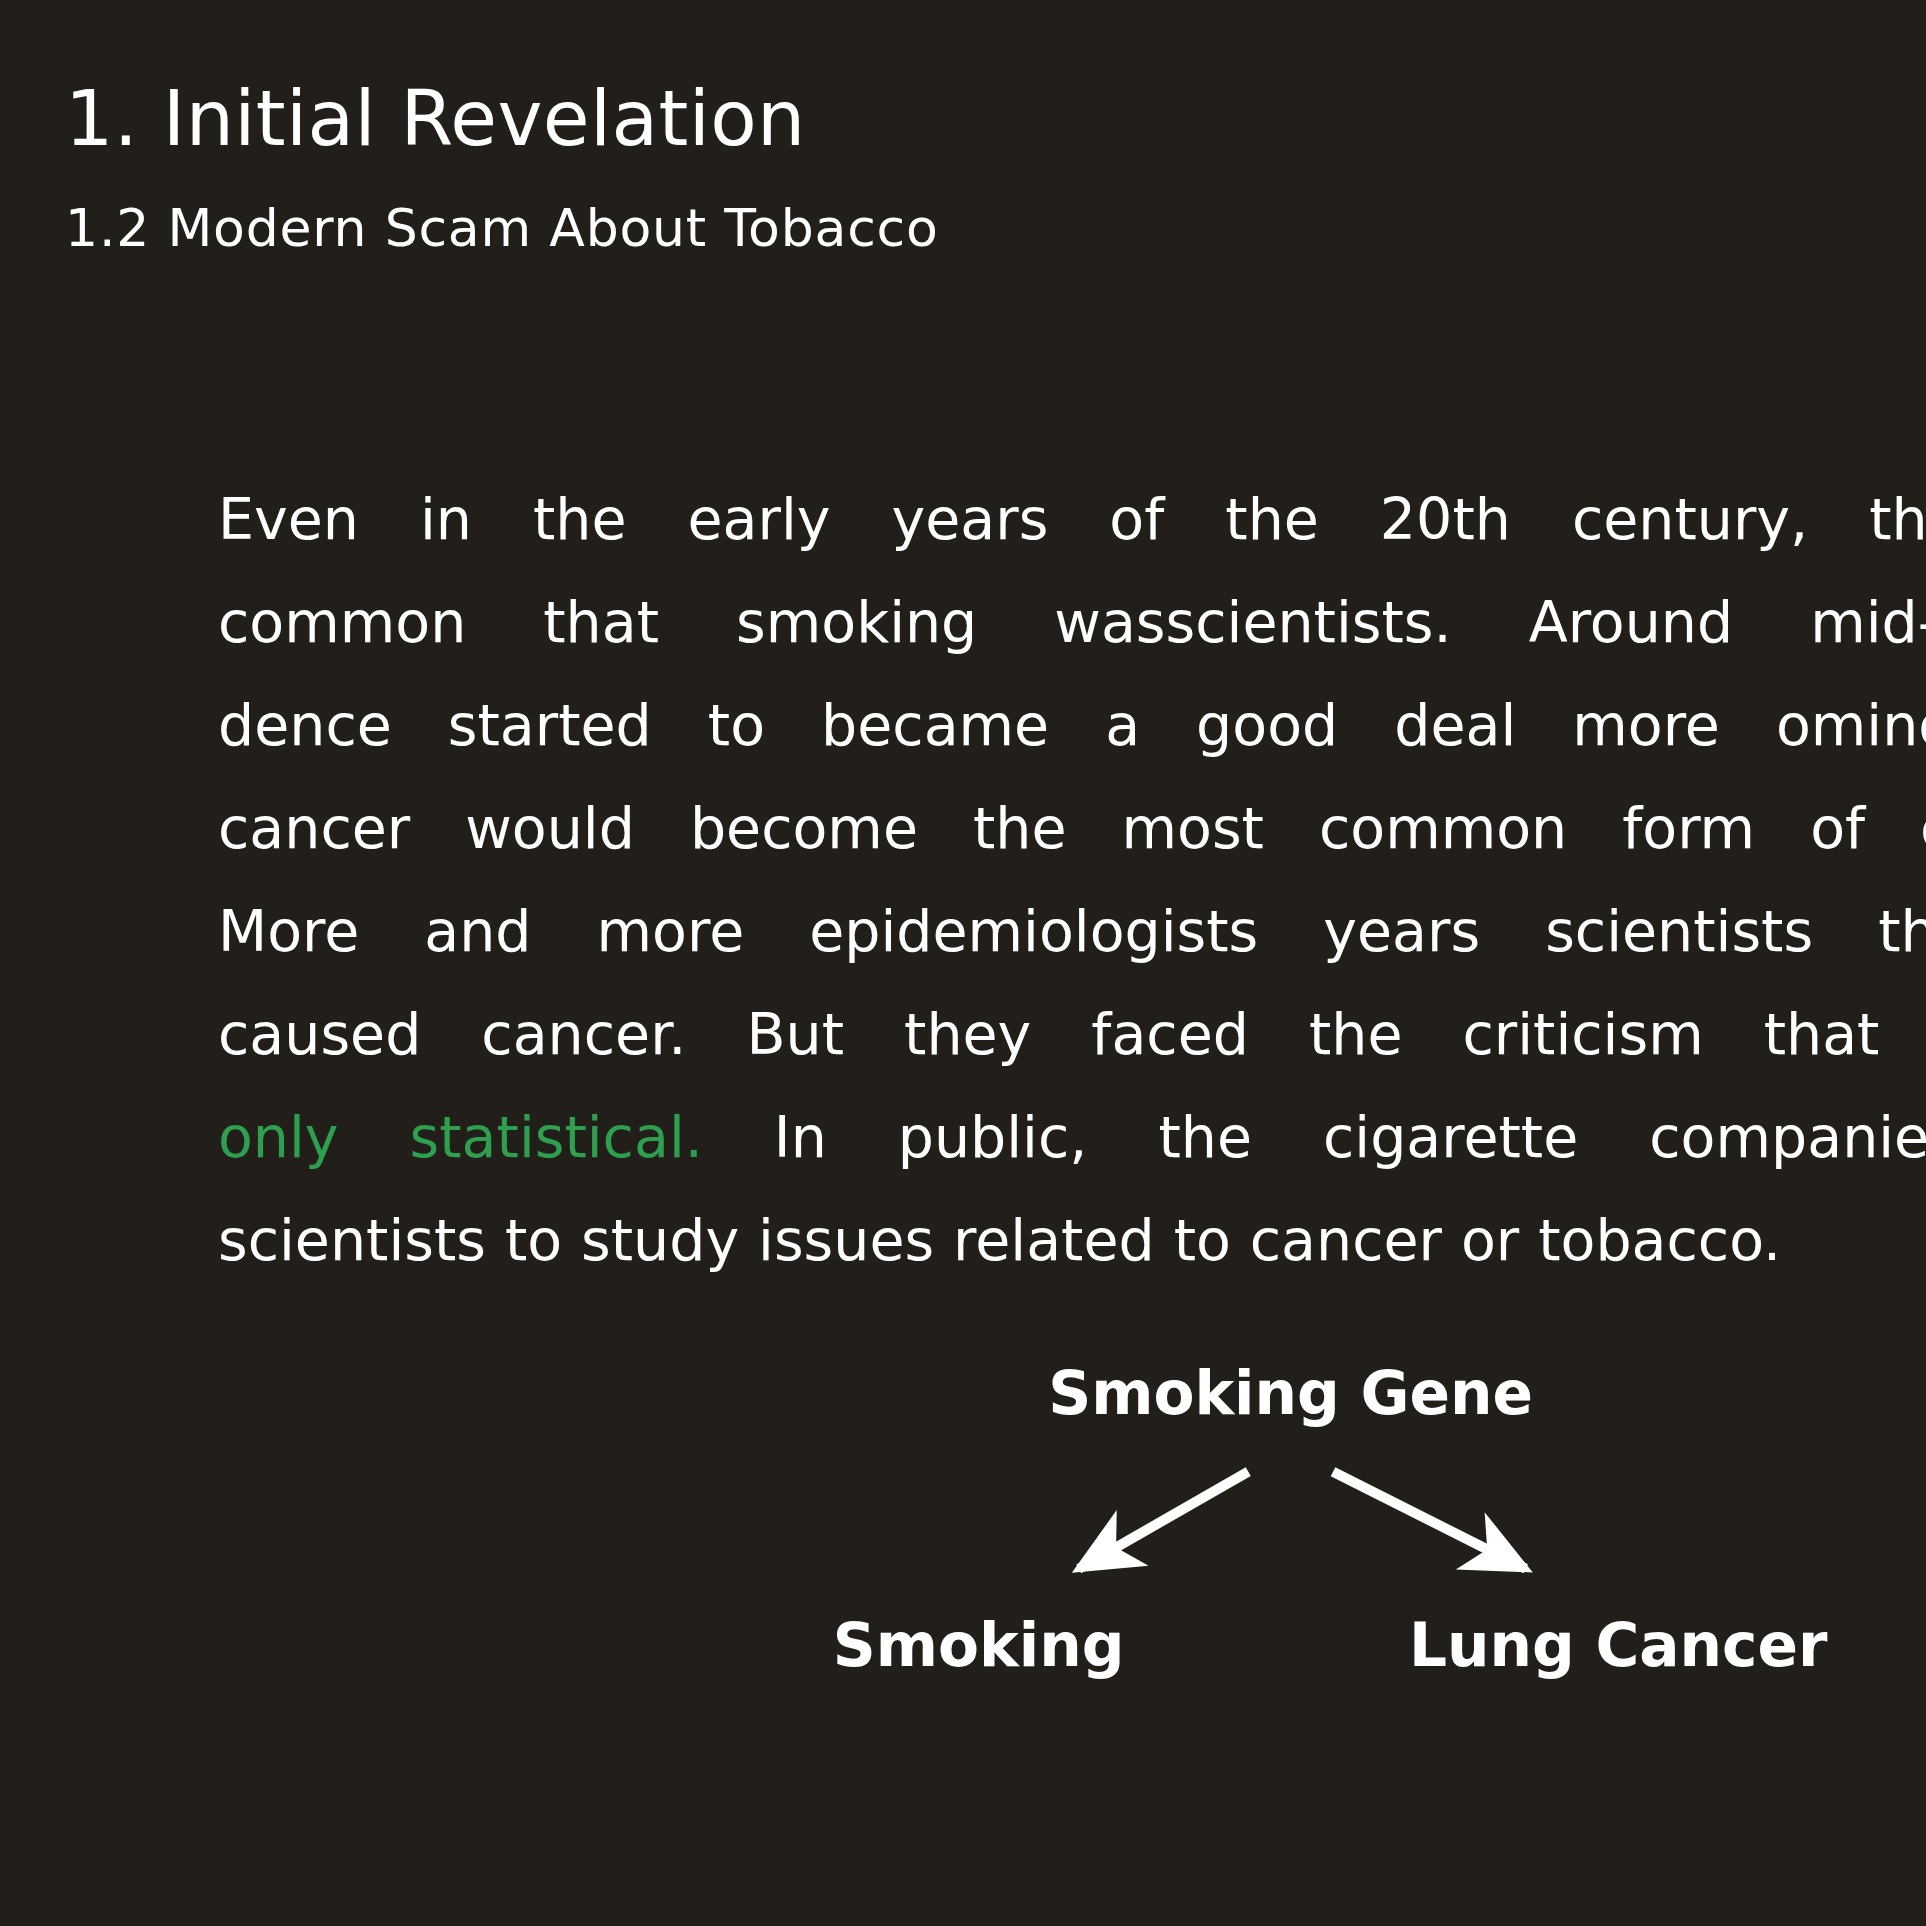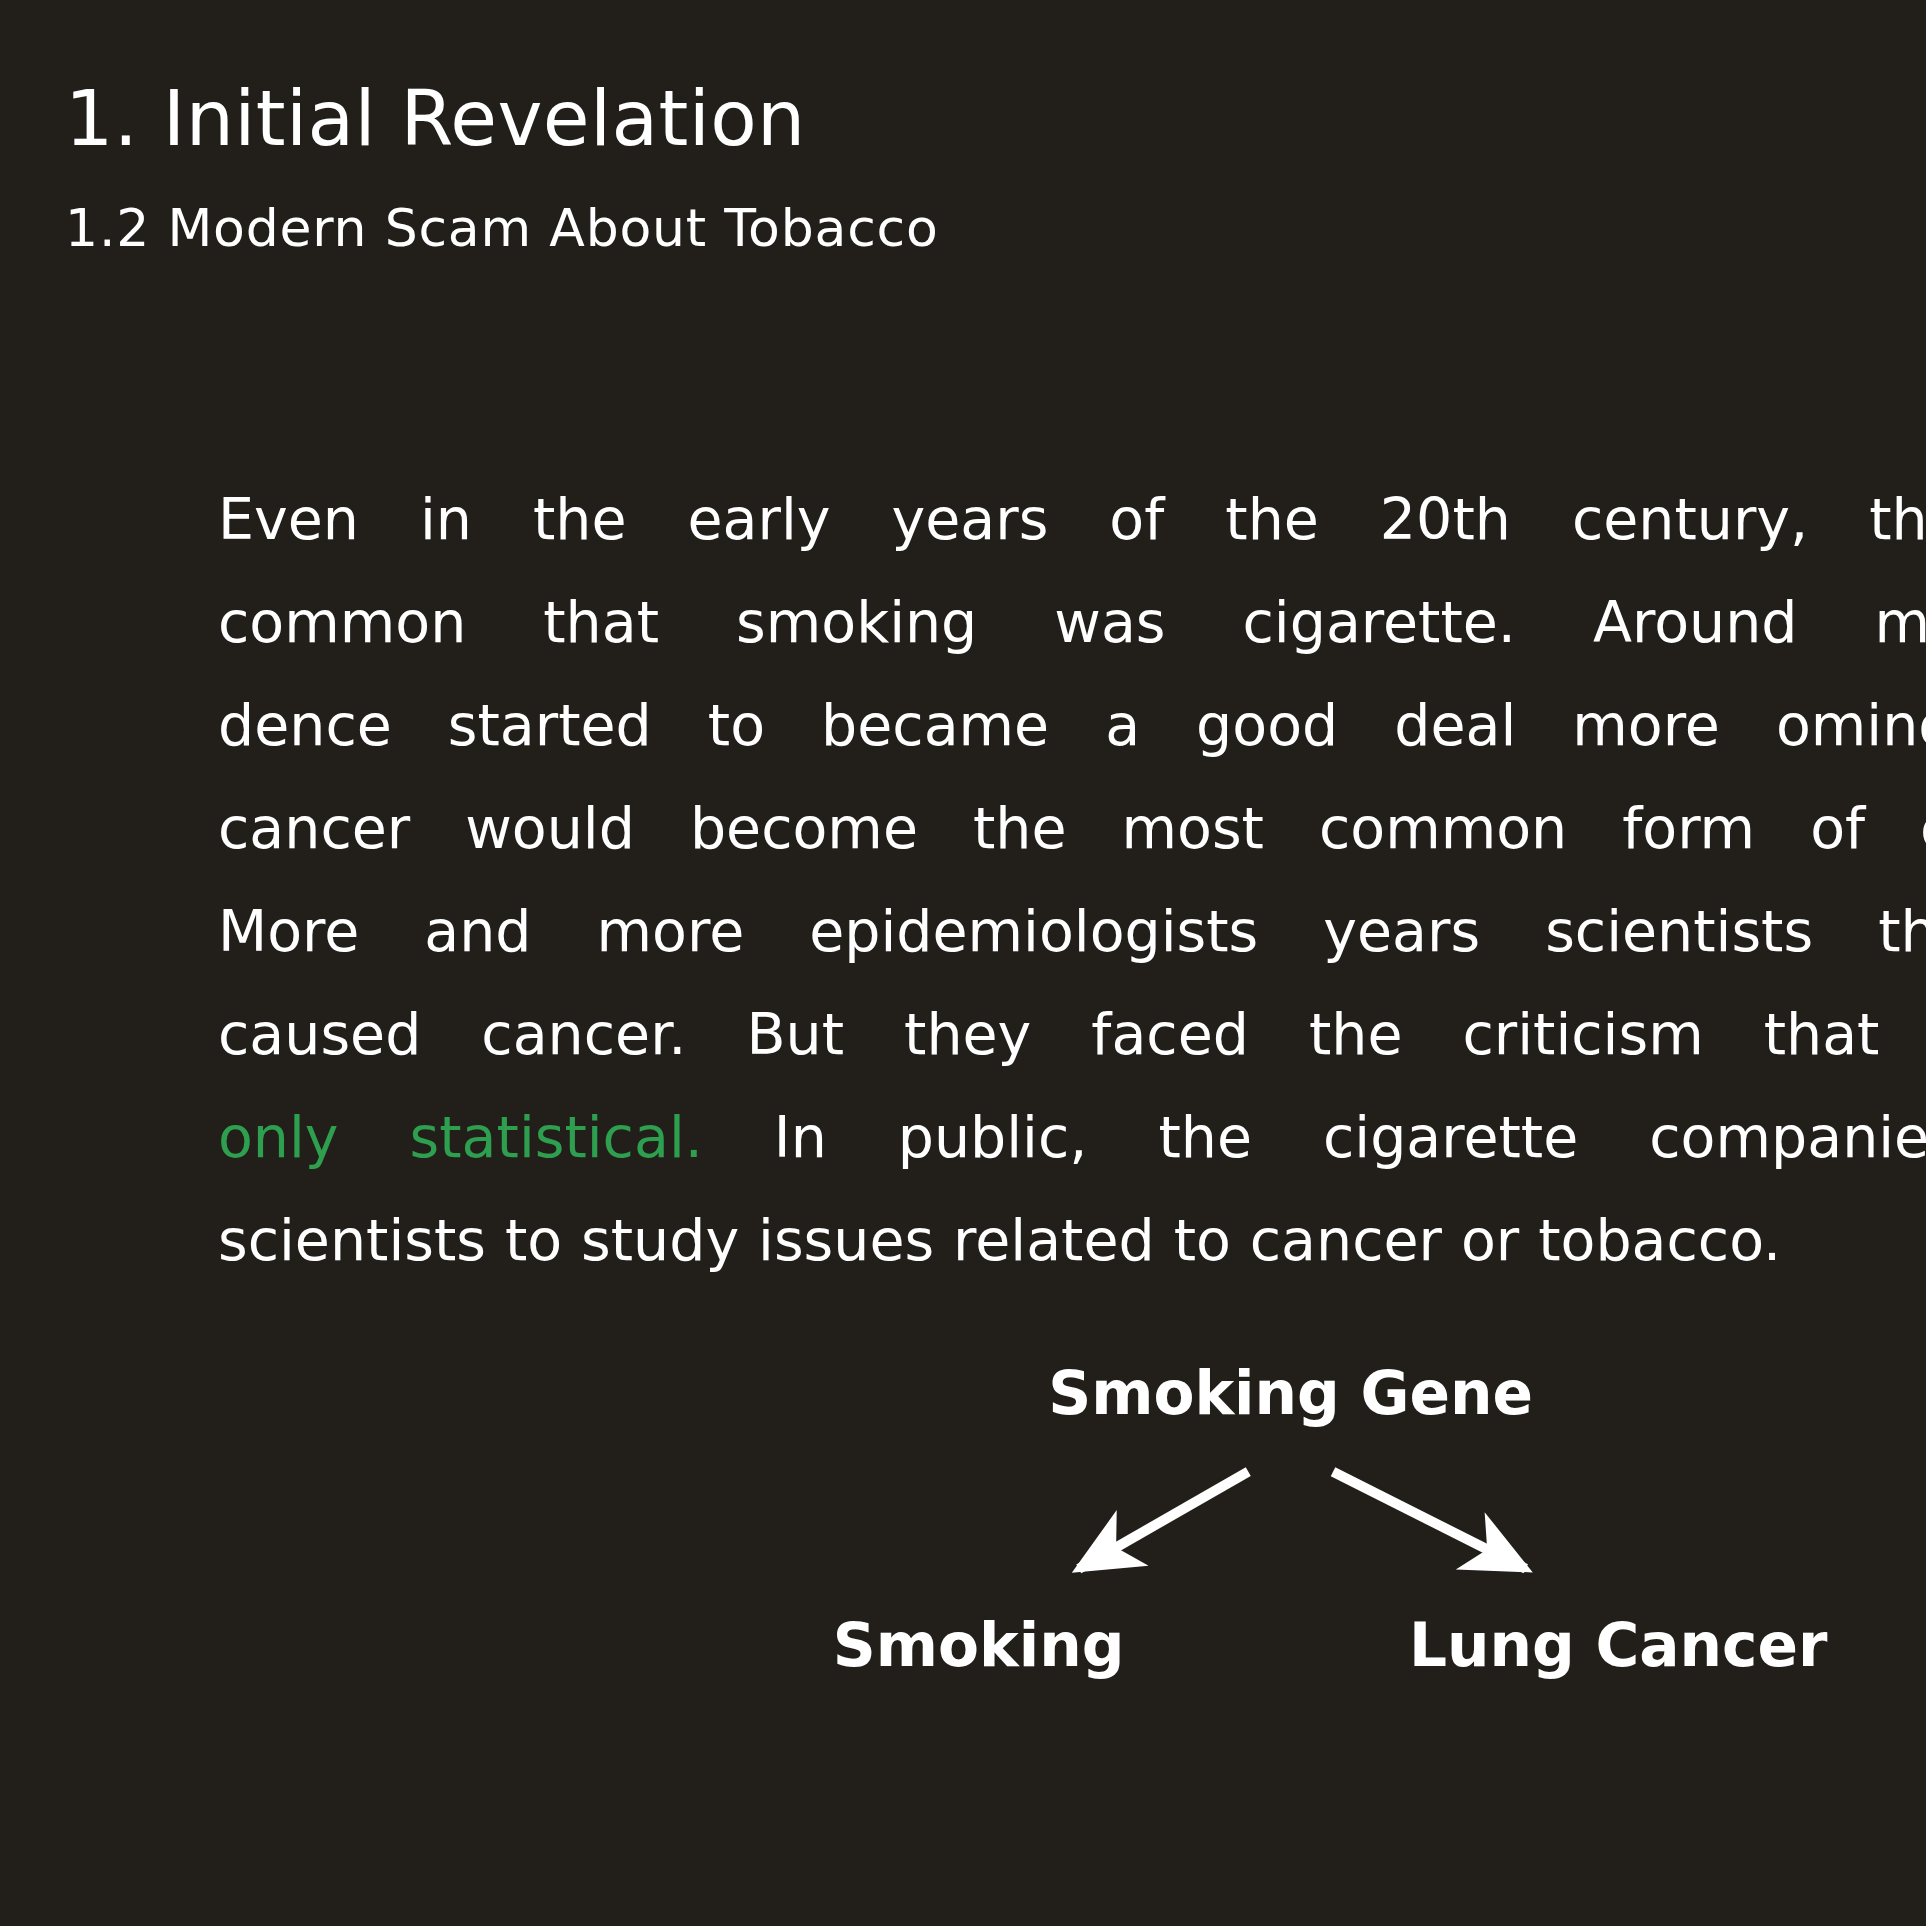--- a/index.html
+++ b/index.html
@@ -90,21 +90,21 @@
 
 <div id="slide">
 
   <div id="header">
     <div id="slide-title">1. Initial Revelation</div>
     <div id="slide-subtitle">1.2 Modern Scam About Tobacco</div>
   </div>
 
   <div id="body-text">
     <span class="line just" style="display: block;"><span style="margin-right: 61px;">Even</span><span style="margin-right: 61px;">in</span><span style="margin-right: 61px;">the</span><span style="margin-right: 61px;">early</span><span style="margin-right: 61px;">years</span><span style="margin-right: 61px;">of</span><span style="margin-right: 61px;">the</span><span style="margin-right: 61px;">20th</span><span style="margin-right: 61px;">century,</span><span style="margin-right: 61px;">there</span></span>
-      <span class="line just" style="display: block;"><span style="margin-right: 77px;">common</span><span style="margin-right: 77px;">that</span><span style="margin-right: 77px;">smoking</span><span style="margin-right: 77px;">was</span><span style="margin-right: 77px;">cigarette.</span><span style="margin-right: 77px;">Around</span><span style="margin-right: 77px;">mid-century,</span></span>
+      <span class="line just" style="display: block;"><span style="margin-right: 77px;">common</span><span style="margin-right: 77px;">that</span><span style="margin-right: 77px;">smoking</span><span style="">was</span><span style="margin-right: 77px;">scientists.</span><span style="margin-right: 77px;">Around</span><span style="margin-right: 77px;">mid-century,</span></span>
       <span class="line just" style="display: block;"><span style="margin-right: 56px;">dence</span><span style="margin-right: 56px;">started</span><span style="margin-right: 56px;">to</span><span style="margin-right: 56px;">became</span><span style="margin-right: 56px;">a</span><span style="margin-right: 56px;">good</span><span style="margin-right: 56px;">deal</span><span style="margin-right: 56px;">more</span><span style="margin-right: 56px;">ominous.</span></span>
       <span class="line just" style="display: block;"><span style="margin-right: 55px;">cancer</span><span style="margin-right: 55px;">would</span><span style="margin-right: 55px;">become</span><span style="margin-right: 55px;">the</span><span style="margin-right: 55px;">most</span><span style="margin-right: 55px;">common</span><span style="margin-right: 55px;">form</span><span style="margin-right: 55px;">of</span><span style="margin-right: 55px;">cancer</span></span>
       <span class="line just" style="display: block;"><span style="margin-right: 65px;">More</span><span style="margin-right: 65px;">and</span><span style="margin-right: 65px;">more</span><span style="margin-right: 65px;">epidemiologists</span><span style="margin-right: 65px;">years</span><span style="margin-right: 65px;">scientists</span><span style="margin-right: 65px;">that</span></span>
       <span class="line just" style="display: block;"><span style="margin-right: 60px;">caused</span><span style="margin-right: 60px;">cancer.</span><span style="margin-right: 60px;">But</span><span style="margin-right: 60px;">they</span><span style="margin-right: 60px;">faced</span><span style="margin-right: 60px;">the</span><span style="margin-right: 60px;">criticism</span><span style="margin-right: 60px;">that</span></span>
       <span class="line just" style="display: block;"><span class="hl-green" style="margin-right: 71px;">only</span><span class="hl-green" style="margin-right: 71px;">statistical.</span><span style="margin-right: 71px;">In</span><span style="margin-right: 71px;">public,</span><span style="margin-right: 71px;">the</span><span style="margin-right: 71px;">cigarette</span><span style="margin-right: 71px;">companies</span></span>
       <span class="line last">scientists to study issues related to cancer or tobacco.</span>
   </div>
 
   <div id="diagram">
     <svg viewBox="0 0 3600 900">

